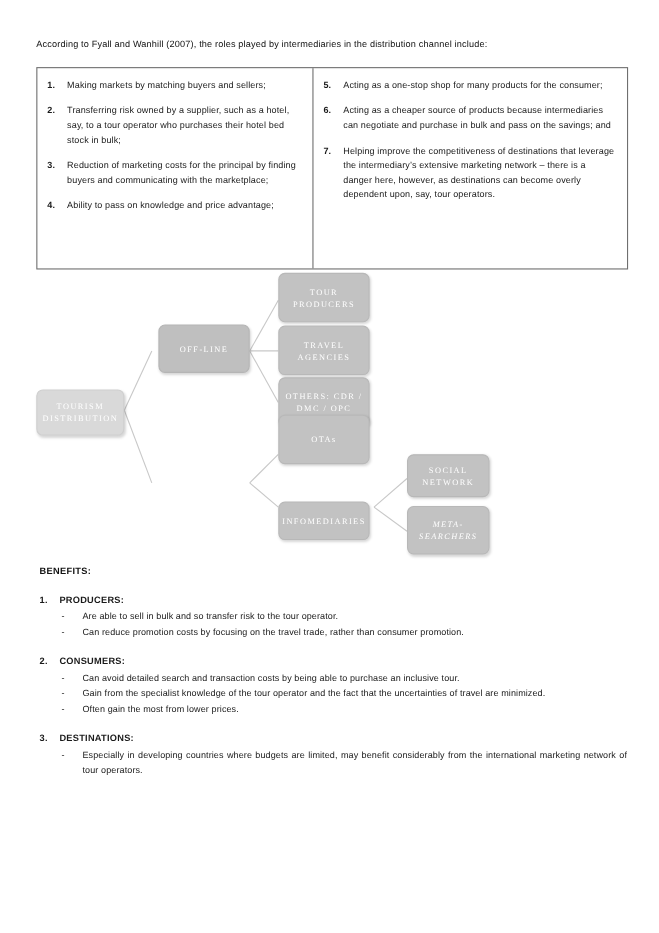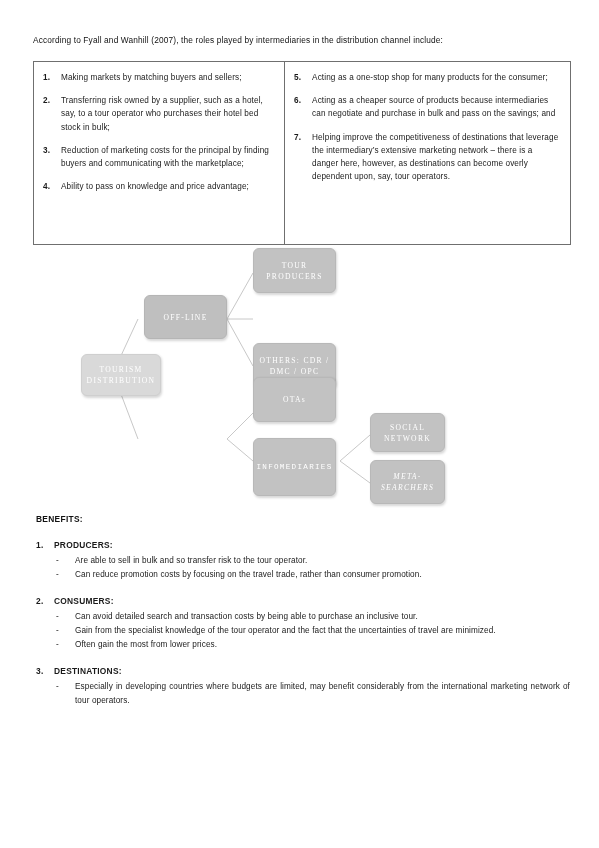--- a/index.html
+++ b/index.html
@@ -92,21 +92,20 @@
     font-family: "Liberation Serif", serif;
     font-size: 7.6px;
     letter-spacing: 1.3px;
     line-height: 11px;
     font-weight: 500;
     box-shadow: 1px 1.5px 2.5px rgba(0,0,0,0.16);
   }
   .node.level-root {
     background: #d9d9d9;
     border: 1px solid #cfcfcf;
-    margin-left: 48px;
   }
   .node.level-mid {
     background: #bfbfbf;
     border: 1px solid #b5b5b5;
   }
   .node.level-leaf {
     background: #c2c2c2;
     border: 1px solid #b8b8b8;
   }
 
@@ -213,24 +212,25 @@
       <line x1="320" y1="218" x2="350" y2="192"></line>
       <line x1="320" y1="218" x2="350" y2="240"></line>
     </g>
   </svg>
 
   <div class="node level-root" style="left:13px; top:111px; width:80px; height:42px;">TOURISM DISTRIBUTION</div>
 
   <div class="node level-mid" style="left:124px; top:52px; width:83px; height:44px;">OFF-LINE</div>
 
   <div class="node level-leaf" style="left:233px; top:5px; width:83px; height:45px;">TOUR PRODUCERS</div>
+  <div class="node level-leaf" style="left:233px; top:53px; width:83px; height:45px;">TRAVEL AGENCIES</div>
   <div class="node level-leaf" style="left:233px; top:100px; width:83px; height:45px;">OTHERS: CDR / DMC / OPC</div>
 
   <div class="node level-leaf" style="left:233px; top:134px; width:83px; height:45px;">OTAs</div>
-  <div class="node level-leaf" style="left:233px; top:195px; width:83px; height:58px;font-family:Liberation Mono, monospace;">INFOMEDIARIES</div>
+  <div class="node level-leaf" style="left:233px; top:213px; width:83px; height:35px;">INFOMEDIARIES</div>
 
   <div class="node level-leaf" style="left:350px; top:170px; width:75px; height:39px;">SOCIAL NETWORK</div>
   <div class="node level-leaf" style="left:350px; top:217px; width:75px; height:44px;font-style:italic;">META-SEARCHERS</div>
 </div>
 
 <div class="benefits-heading">BENEFITS:</div>
 
 <div class="ben-group" style="top:538px;">
   <div class="ben-title">
     <span class="ben-num">1.</span>

